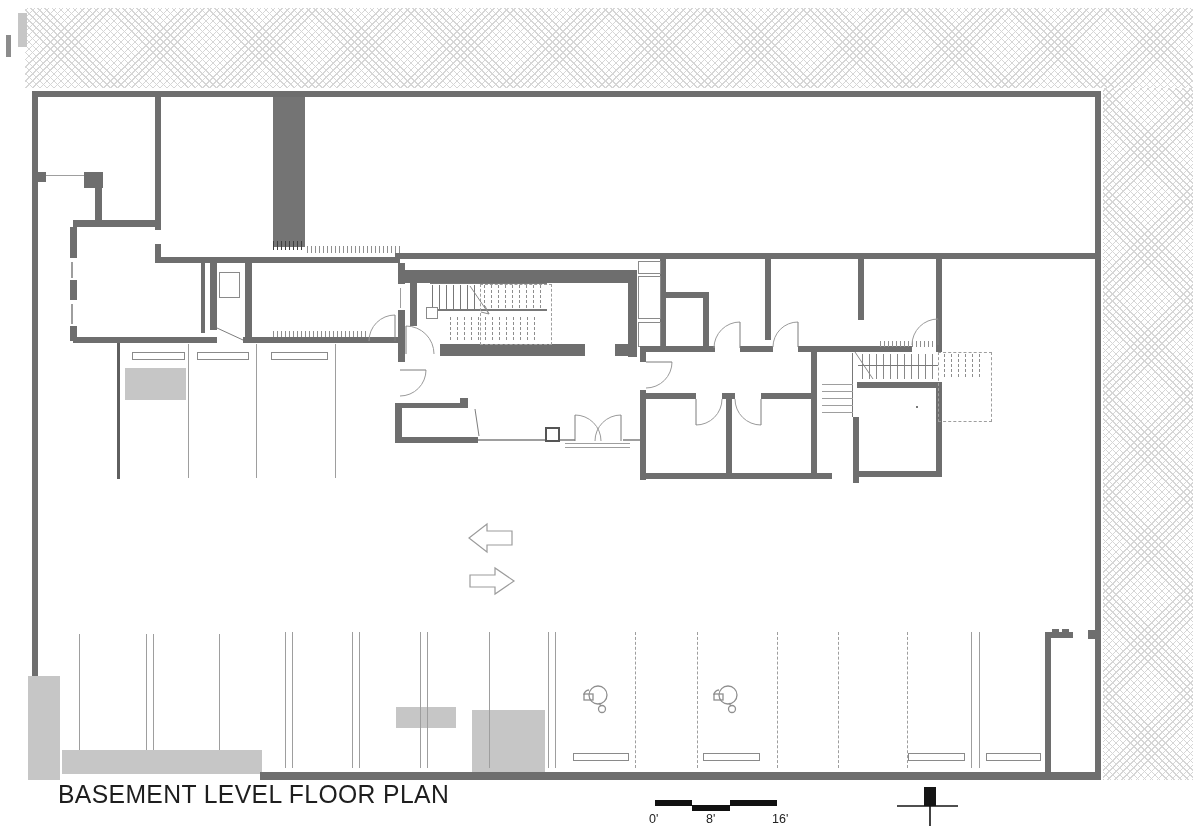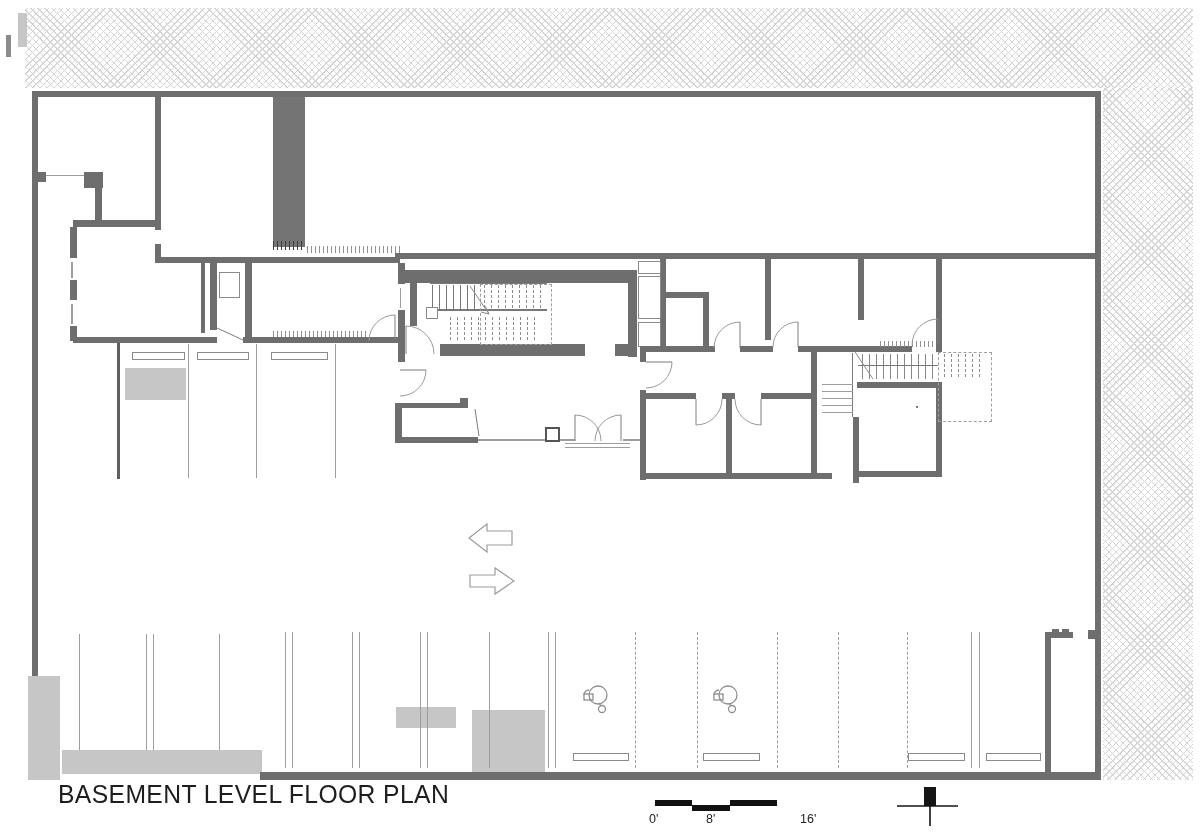--- a/index.html
+++ b/index.html
@@ -233,17 +233,17 @@
       <line x1="930" y1="787" x2="930" y2="826" stroke="#151515" stroke-width="1.6"></line>
       <line x1="897" y1="806" x2="958" y2="806" stroke="#151515" stroke-width="1.6"></line>
     </g>
   </svg>
 
   <div class="sb" style="left:655px;top:800px;width:37px;height:6px;"></div>
   <div class="sb" style="left:692px;top:805px;width:38px;height:6px;"></div>
   <div class="sb" style="left:730px;top:800px;width:47px;height:6px;"></div>
   <div class="slabel" style="left:649px;top:812px;">0'</div>
   <div class="slabel" style="left:706px;top:812px;">8'</div>
-  <div class="slabel" style="left:800px;top:812px;">16'</div>
+  <div class="slabel" style="left:772px;top:812px;">16'</div>
 
   <div class="title">BASEMENT LEVEL FLOOR PLAN</div>
 
 </div>
 
 </body></html>

